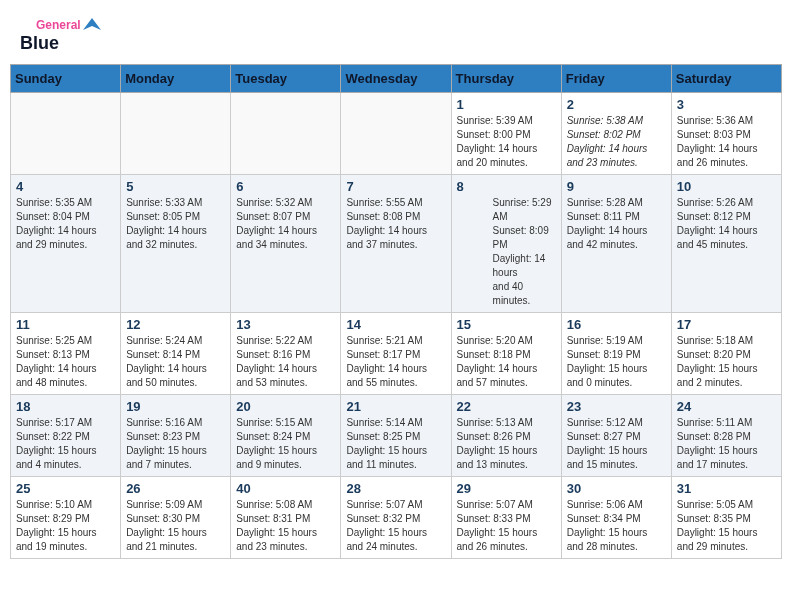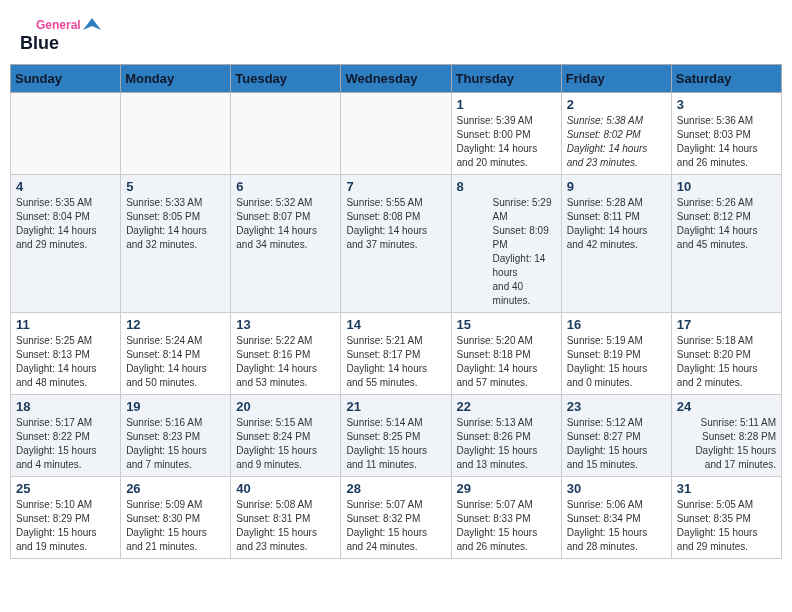--- a/index.html
+++ b/index.html
@@ -288,21 +288,21 @@
         </td>
         <td>
           <div class="day-num">23</div>
           <div class="day-info" style="white-space: pre-line;">Sunrise: 5:12 AM
 Sunset: 8:27 PM
 Daylight: 15 hours
 and 15 minutes.</div>
         </td>
         <td>
           <div class="day-num">24</div>
-          <div class="day-info" style="white-space: pre-line; text-align: right;">Sunrise: 5:11 AM
+          <div class="day-info" style="white-space: pre-line;">Sunrise: 5:11 AM
 Sunset: 8:28 PM
 Daylight: 15 hours
 and 17 minutes.</div>
         </td>
       </tr>
       <tr>
         <td>
           <div class="day-num">25</div>
           <div class="day-info" style="white-space: pre-line;">Sunrise: 5:10 AM
 Sunset: 8:29 PM

